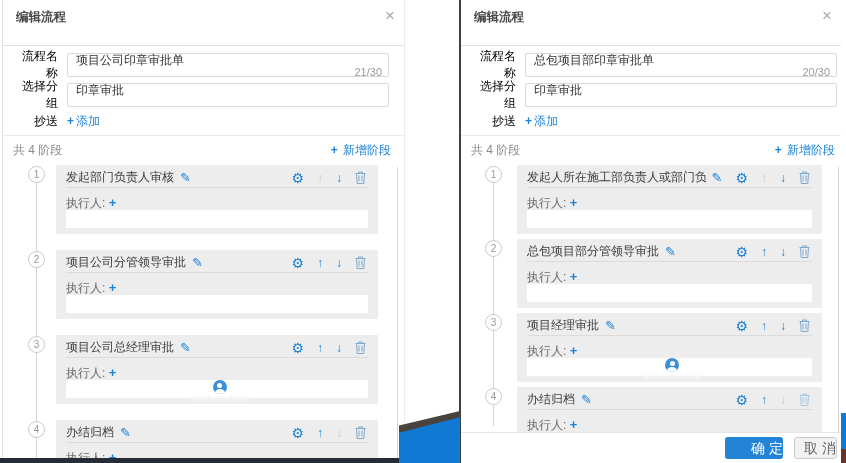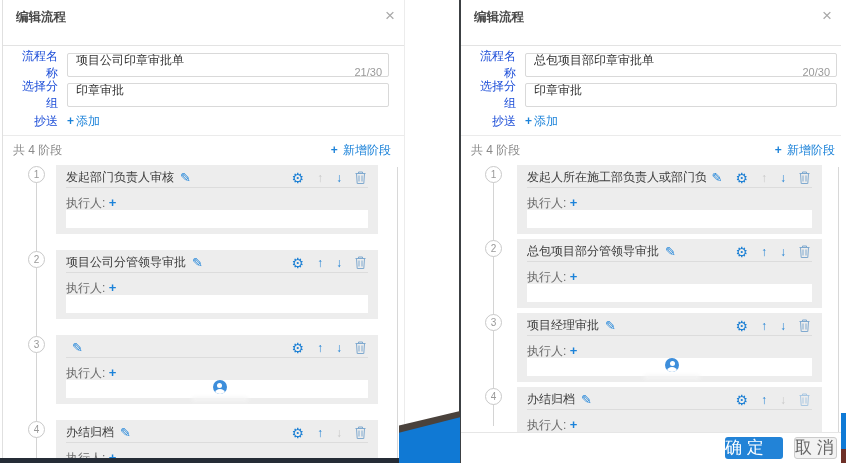--- a/index.html
+++ b/index.html
@@ -12,21 +12,21 @@
   .dlg-left  { left:2px;   width:403px; height:463px; border-left:1px solid #e0e0e0; border-right:1px solid #ececec; overflow:hidden; }
   .dlg-right { left:459px; width:382px; height:463px; border-left:2px solid #3c4043; overflow:hidden; }
 
   .dlg-header { position:relative; height:46px; border-bottom:1px solid #e3e3e3; }
   .dlg-title  { position:absolute; left:13px; top:9px; color:#4a4a4a; font-size:12.5px; font-weight:bold; }
   .dlg-close  { position:absolute; right:9px; top:5px; color:#a9a9a9; font-size:17px; cursor:pointer; line-height:22px; }
 
   
   .dlg-form { padding-top:7px; }
   .form-row { display:flex; align-items:center; margin:0 2px 6px 10px; height:24px; }
-  .form-label { width:45px; text-align:right; color:#1d4ed8; flex:0 0 45px; }
+  .form-label { width:45px; text-align:right; color:#000000; flex:0 0 45px; }
   .input-box { position:relative; flex:1; margin-left:9px; margin-right:13px; height:24px; }
   .dlg-right .input-box { margin-right:2px; }
   .input-box input { width:100%; height:24px; border:1px solid #d9d9d9; border-radius:2px; padding:0 40px 9px 8px; font-size:12px; color:#333; font-family:Liberation Mono, monospace; outline:none; background:#fff; }
   .counter { position:absolute; right:7px; top:13px; font-size:11px; color:#9a9a9a; }
   .cc-row { display:flex; align-items:flex-start; margin:2px 0 4px 10px; height:18px; }
   .cc-add { margin-left:9px; color:#1b82d9; cursor:pointer; }
   .plus { color:#1b82d9; font-weight:bold; margin-right:2px; }
   .section-divider { border-top:1px solid #ebebeb; margin-top:3px; }
 
   
@@ -68,21 +68,21 @@
   .executor-row .plus { font-size:13px; cursor:pointer; }
   .member-box { background:#fff; height:18px; margin-top:2px; display:flex; align-items:center; padding-left:5px; gap:5px;flex-direction:column; }
   .avatar { position:relative; width:14px; height:14px; border-radius:50%; background:#3d8edb; overflow:hidden; flex:0 0 14px; }
   .avatar::before { content:""; position:absolute; top:2.5px; left:4.5px; width:5px; height:5px; border-radius:50%; background:#fff; }
   .avatar::after { content:""; position:absolute; top:9px; left:2px; width:10px; height:8px; border-radius:50%; background:#fff; }
   .member-name { color:#555; }
   .redacted { width:52px; height:13px; border-radius:7px; background:#f6f6f6; box-shadow:0 0 4px 2px #f6f6f6; }
 
   
   .dlg-footer { position:absolute; left:0; right:0; bottom:0; height:31px; background:#fff; border-top:1px solid #e6e6e6; display:flex; justify-content:flex-end; align-items:center; gap:11px; padding-right:4px; z-index:5; }
-  .btn { height:22px; border-radius:3px; font-size:17px; text-align:left; line-height:22px; cursor:pointer; }
+  .btn { height:22px; border-radius:3px; font-size:14px; text-align:right; line-height:22px; cursor:pointer; }
   .btn-ok { width:58px; background:#2283d7; color:#fff; }
   .btn-cancel { width:43px; background:#f2f2f2; border:1px solid #ccc; color:#666; line-height:20px; }
 
   
   .bottom-dark-bar { position:absolute; left:0; top:458px; width:407px; height:5px; background:#252c36; z-index:8; }
   .wedge { position:absolute; left:399px; top:411px; width:61px; height:52px; z-index:9; }
   .wedge .wedge-blue { position:absolute; inset:0; background:#1079d4; clip-path:polygon(0 42%, 100% 12%, 100% 100%, 0 100%); }
   .wedge .wedge-dark { position:absolute; inset:0; background:#4a423c; clip-path:polygon(0 28%, 100% 0, 100% 14%, 0 44%); }
   .edge-blue { position:absolute; left:841px; top:413px; width:5px; height:36px; background:#0f7ad6; z-index:9; }
   .edge-red  { position:absolute; left:841px; top:449px; width:5px; height:14px; background:#6e3028; z-index:9; }
@@ -167,20 +167,21 @@
           </div>
           <div class="executor-row"><span>执行人:</span> <span class="plus">+</span></div>
           <div class="member-box"></div>
         </div>
       </div>
 
       <div class="stage">
         <div class="stage-circle">3</div>
         <div class="card">
           <div class="card-head">
+            <span class="stage-title">项目公司总经理审批</span>
             <span class="edit-icon icon-btn" style="margin-left:6px;">✎</span>
             <span class="sp"></span>
             <span class="icon-btn gear-ic">⚙</span>
             <span class="icon-btn arr">↑</span>
             <span class="icon-btn arr">↓</span>
             <span class="icon-btn trash-ic">
                 <svg width="11" height="13" viewBox="0 0 11 13">
                   <path d="M0.5 2.5h10M3.5 2.5V1h4v1.5M1.5 2.5l.7 10h6.6l.7-10M4 4.5v6M7 4.5v6" stroke="#7fa9cf" fill="none" stroke-width="1"></path>
                 </svg>
               </span>

